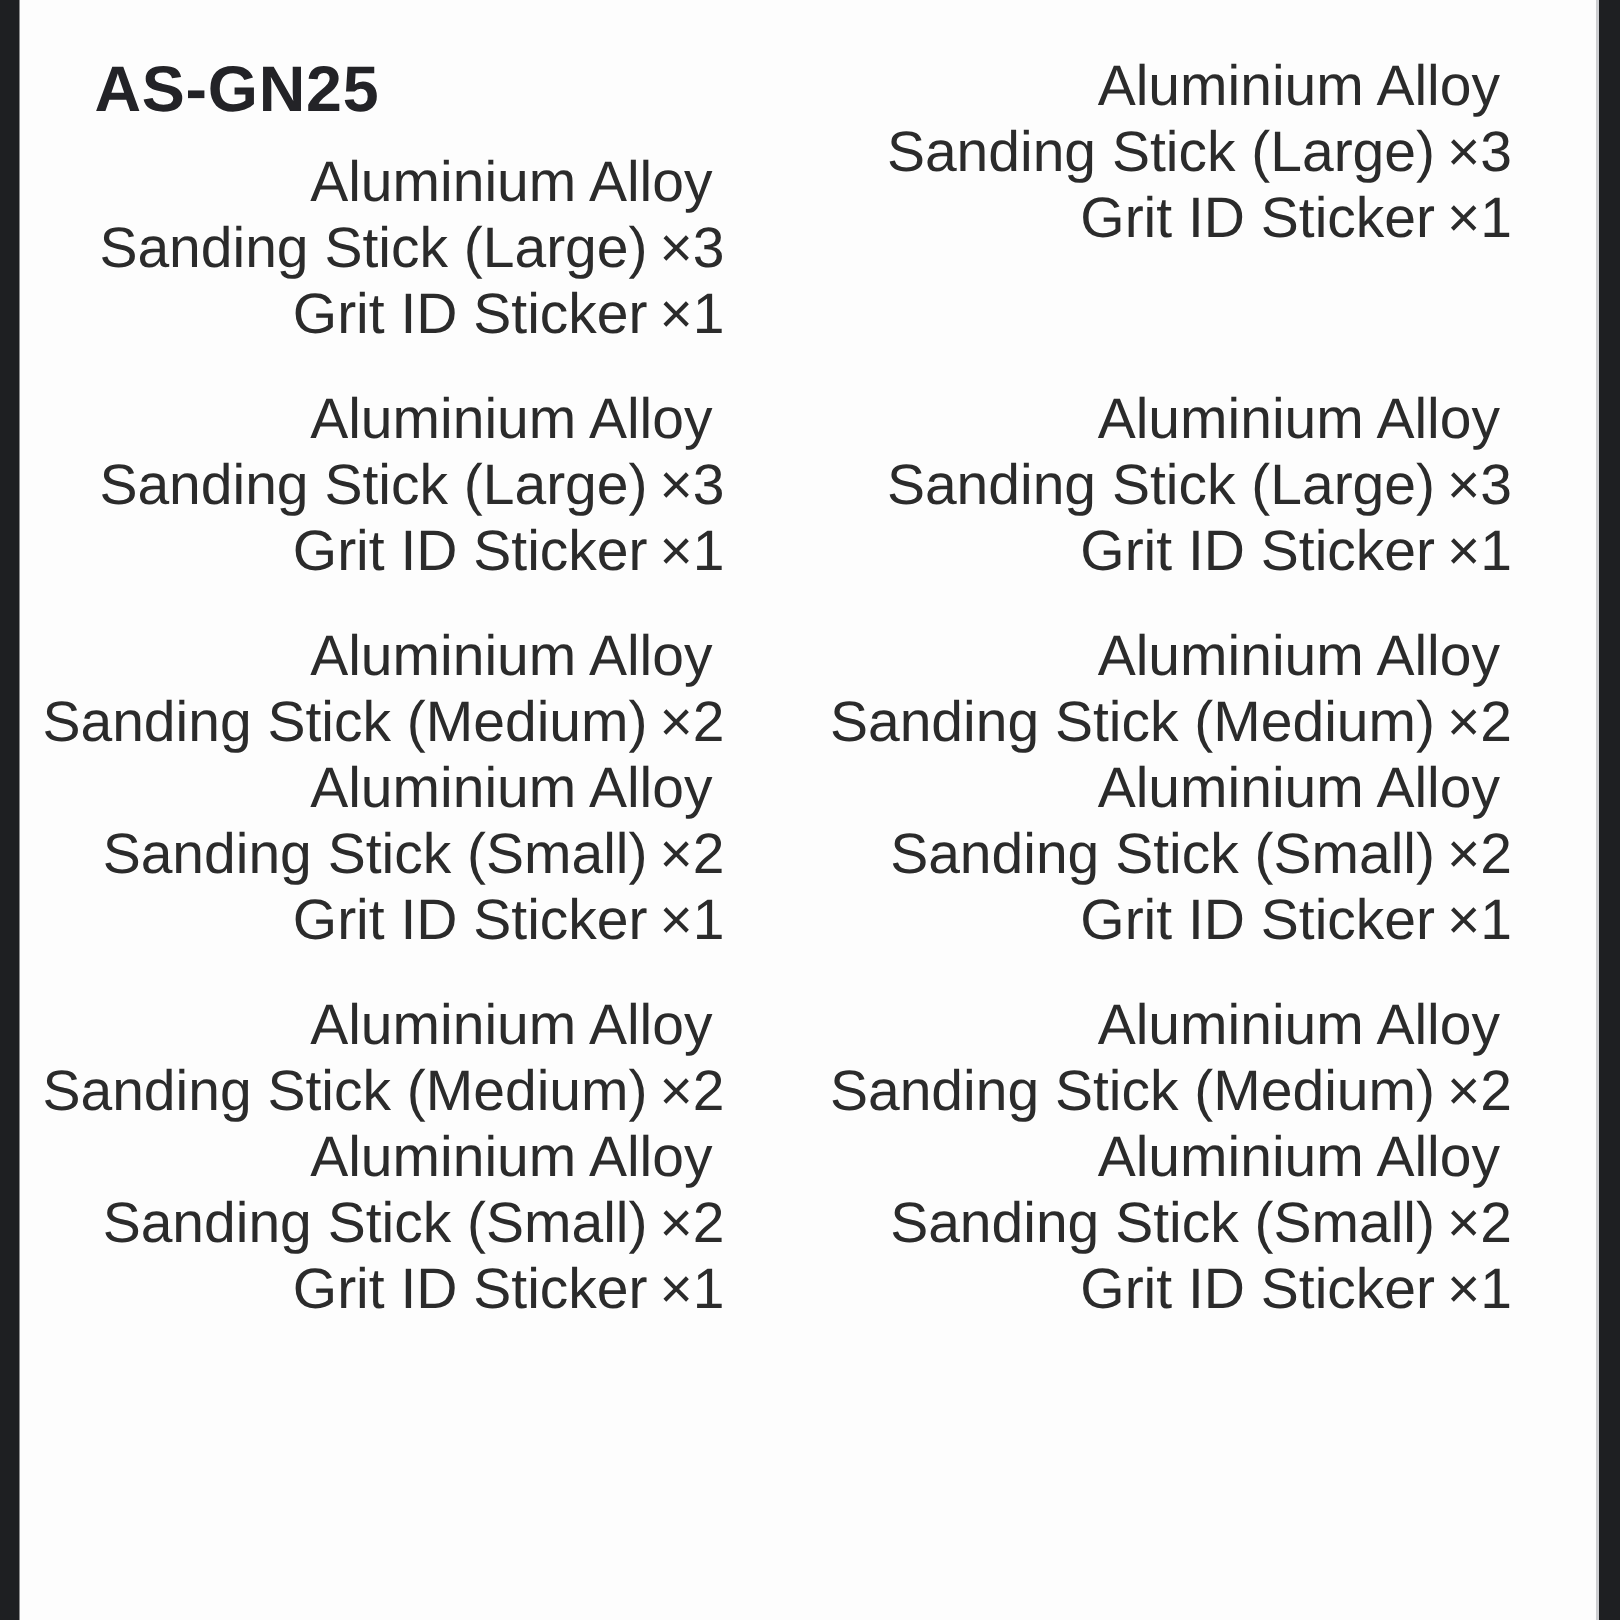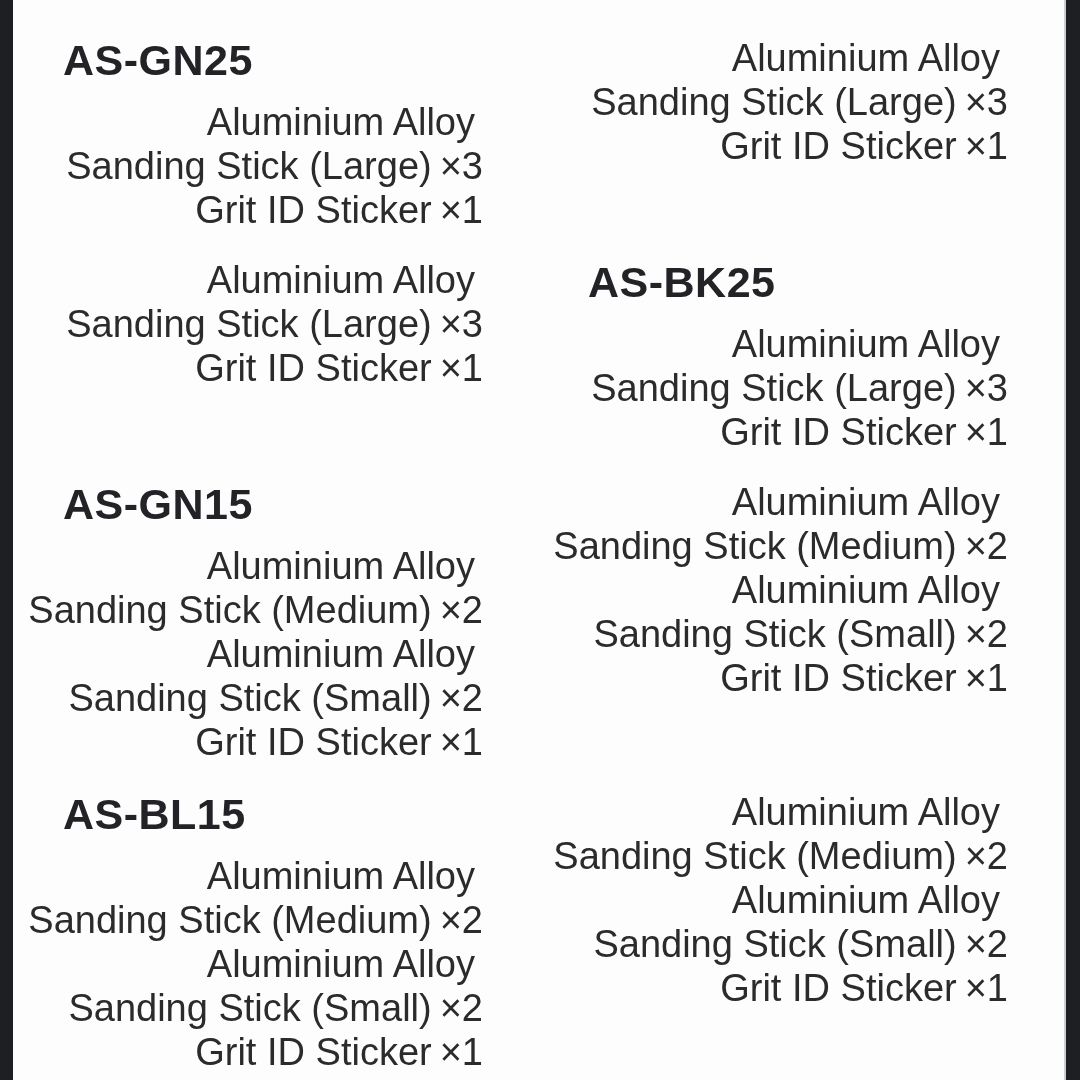--- a/index.html
+++ b/index.html
@@ -101,84 +101,81 @@
       <span class="component-label">Sanding Stick (Large)</span>
       <span class="component-qty">×3</span>
     </div>
     <div class="component-row">
       <span class="component-label">Grit ID Sticker</span>
       <span class="component-qty">×1</span>
     </div>
   </section>
 
   <section class="product-block">
-    <h2 class="product-code">AS-BK25</h2>
-    <div class="component-row">
-      <span class="component-label">Aluminium Alloy</span>
-      <span class="component-qty"></span>
-    </div>
-    <div class="component-row">
-      <span class="component-label">Sanding Stick (Large)</span>
-      <span class="component-qty">×3</span>
-    </div>
-    <div class="component-row">
-      <span class="component-label">Grit ID Sticker</span>
-      <span class="component-qty">×1</span>
-    </div>
-  </section>
-
-  <section class="product-block">
-    <h2 class="product-code">AS-GN15</h2>
-    <div class="component-row">
-      <span class="component-label">Aluminium Alloy</span>
-      <span class="component-qty"></span>
-    </div>
-    <div class="component-row">
-      <span class="component-label">Sanding Stick (Medium)</span>
-      <span class="component-qty">×2</span>
-    </div>
-    <div class="component-row">
-      <span class="component-label">Aluminium Alloy</span>
-      <span class="component-qty"></span>
-    </div>
-    <div class="component-row">
-      <span class="component-label">Sanding Stick (Small)</span>
-      <span class="component-qty">×2</span>
-    </div>
-    <div class="component-row">
-      <span class="component-label">Grit ID Sticker</span>
-      <span class="component-qty">×1</span>
-    </div>
-  </section>
-
-  <section class="product-block">
-    <div class="component-row">
-      <span class="component-label">Aluminium Alloy</span>
-      <span class="component-qty"></span>
-    </div>
-    <div class="component-row">
-      <span class="component-label">Sanding Stick (Medium)</span>
-      <span class="component-qty">×2</span>
-    </div>
-    <div class="component-row">
-      <span class="component-label">Aluminium Alloy</span>
-      <span class="component-qty"></span>
-    </div>
-    <div class="component-row">
-      <span class="component-label">Sanding Stick (Small)</span>
-      <span class="component-qty">×2</span>
-    </div>
-    <div class="component-row">
-      <span class="component-label">Grit ID Sticker</span>
-      <span class="component-qty">×1</span>
-    </div>
-  </section>
-
-  <section class="product-block">
-    <h2 class="product-code">AS-BL15</h2>
+    <div class="component-row">
+      <span class="component-label">Aluminium Alloy</span>
+      <span class="component-qty"></span>
+    </div>
+    <div class="component-row">
+      <span class="component-label">Sanding Stick (Large)</span>
+      <span class="component-qty">×3</span>
+    </div>
+    <div class="component-row">
+      <span class="component-label">Grit ID Sticker</span>
+      <span class="component-qty">×1</span>
+    </div>
+  </section>
+
+  <section class="product-block">
+    <div class="component-row">
+      <span class="component-label">Aluminium Alloy</span>
+      <span class="component-qty"></span>
+    </div>
+    <div class="component-row">
+      <span class="component-label">Sanding Stick (Medium)</span>
+      <span class="component-qty">×2</span>
+    </div>
+    <div class="component-row">
+      <span class="component-label">Aluminium Alloy</span>
+      <span class="component-qty"></span>
+    </div>
+    <div class="component-row">
+      <span class="component-label">Sanding Stick (Small)</span>
+      <span class="component-qty">×2</span>
+    </div>
+    <div class="component-row">
+      <span class="component-label">Grit ID Sticker</span>
+      <span class="component-qty">×1</span>
+    </div>
+  </section>
+
+  <section class="product-block">
+    <div class="component-row">
+      <span class="component-label">Aluminium Alloy</span>
+      <span class="component-qty"></span>
+    </div>
+    <div class="component-row">
+      <span class="component-label">Sanding Stick (Medium)</span>
+      <span class="component-qty">×2</span>
+    </div>
+    <div class="component-row">
+      <span class="component-label">Aluminium Alloy</span>
+      <span class="component-qty"></span>
+    </div>
+    <div class="component-row">
+      <span class="component-label">Sanding Stick (Small)</span>
+      <span class="component-qty">×2</span>
+    </div>
+    <div class="component-row">
+      <span class="component-label">Grit ID Sticker</span>
+      <span class="component-qty">×1</span>
+    </div>
+  </section>
+
+  <section class="product-block">
     <div class="component-row">
       <span class="component-label">Aluminium Alloy</span>
       <span class="component-qty"></span>
     </div>
     <div class="component-row">
       <span class="component-label">Sanding Stick (Medium)</span>
       <span class="component-qty">×2</span>
     </div>
     <div class="component-row">
       <span class="component-label">Aluminium Alloy</span>

